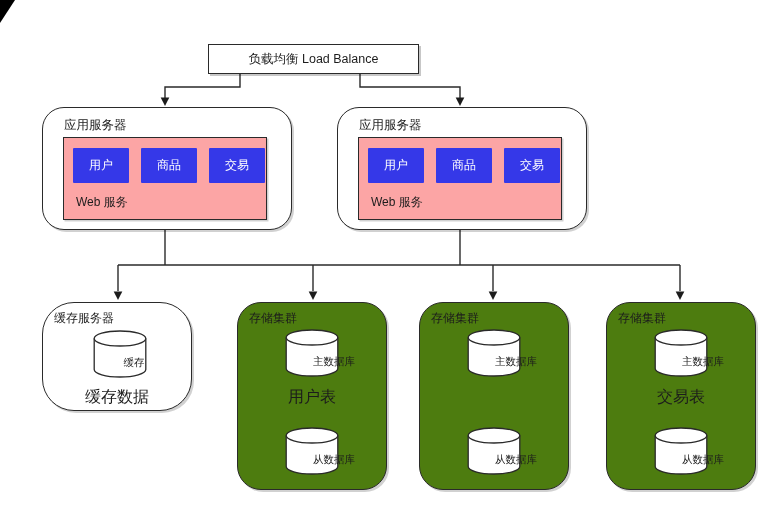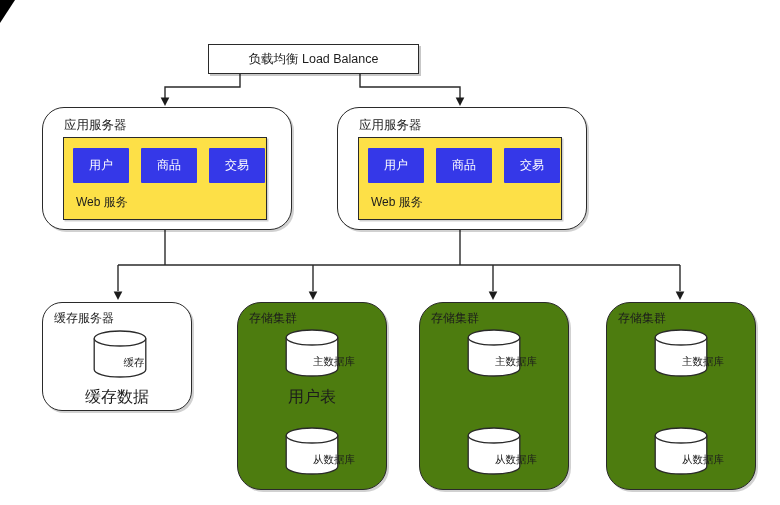--- a/index.html
+++ b/index.html
@@ -23,33 +23,33 @@
   .app-box{
     position:absolute;top:107px;width:248px;height:121px;
     border:1.4px solid #2a2a2a;border-radius:22px;background:#fff;
     box-shadow:2px 2px 0 rgba(0,0,0,.18);
   }
   .app-box.left{left:42px}
   .app-box.right{left:337px}
   .app-title{position:absolute;left:21px;top:9px;font-size:12.5px;}
   .web-rect{
     position:absolute;left:20px;top:29px;width:202px;height:81px;
-    border:1.3px solid #2a2a2a;background:#fde047;
+    border:1.3px solid #2a2a2a;background:#fca5a5;
     box-shadow:1.5px 1.5px 0 rgba(0,0,0,.18);
   }
   .module{
     position:absolute;top:10px;width:56px;height:35px;border-radius:1px;
     display:flex;align-items:center;justify-content:center;
     color:#fff;font-size:12px;
   }
   .module.m0{left:9px}.module.m1{left:77px}.module.m2{left:145px}
   .web-label{position:absolute;left:12px;bottom:8px;font-size:12px;}
   .cache-box{
     position:absolute;left:42px;top:302px;width:148px;height:107px;
-    border:1.4px solid #2a2a2a;border-radius:20px;background:#fff;
+    border:1.4px solid #2a2a2a;border-radius:32px;background:#fff;
     box-shadow:2px 2px 0 rgba(0,0,0,.18);
   }
   .cluster-box{
     position:absolute;top:302px;width:148px;height:186px;
     border:1.4px solid #2a2a2a;border-radius:24px;background:#4d7c0f;
     box-shadow:2px 2px 0 rgba(0,0,0,.18);
   }
   .cluster-box.c0{left:237px}.cluster-box.c1{left:419px}.cluster-box.c2{left:606px}
   .box-title{position:absolute;left:11px;top:7px;font-size:12px;}
   .cyl{position:absolute;width:54px;height:48px;}
@@ -182,20 +182,21 @@
 
   <div class="cluster-box c2">
     <span class="box-title">存储集群</span>
     <div class="cyl cyl-primary">
       <svg width="54" height="48" viewBox="0 0 54 48">
         <path d="M1.2 8.5 V39.5 A25.8 7.5 0 0 0 52.8 39.5 V8.5" fill="#ffffff" stroke="#2a2a2a" stroke-width="1.3"></path>
         <ellipse cx="27" cy="8.5" rx="25.8" ry="7.5" fill="#ffffff" stroke="#2a2a2a" stroke-width="1.3"></ellipse>
       </svg>
       <span class="cyl-label">主数据库</span>
     </div>
+    <span class="caption">交易表</span>
     <div class="cyl cyl-replica">
       <svg width="54" height="48" viewBox="0 0 54 48">
         <path d="M1.2 8.5 V39.5 A25.8 7.5 0 0 0 52.8 39.5 V8.5" fill="#ffffff" stroke="#2a2a2a" stroke-width="1.3"></path>
         <ellipse cx="27" cy="8.5" rx="25.8" ry="7.5" fill="#ffffff" stroke="#2a2a2a" stroke-width="1.3"></ellipse>
       </svg>
       <span class="cyl-label">从数据库</span>
     </div>
   </div>
 
 </div>

